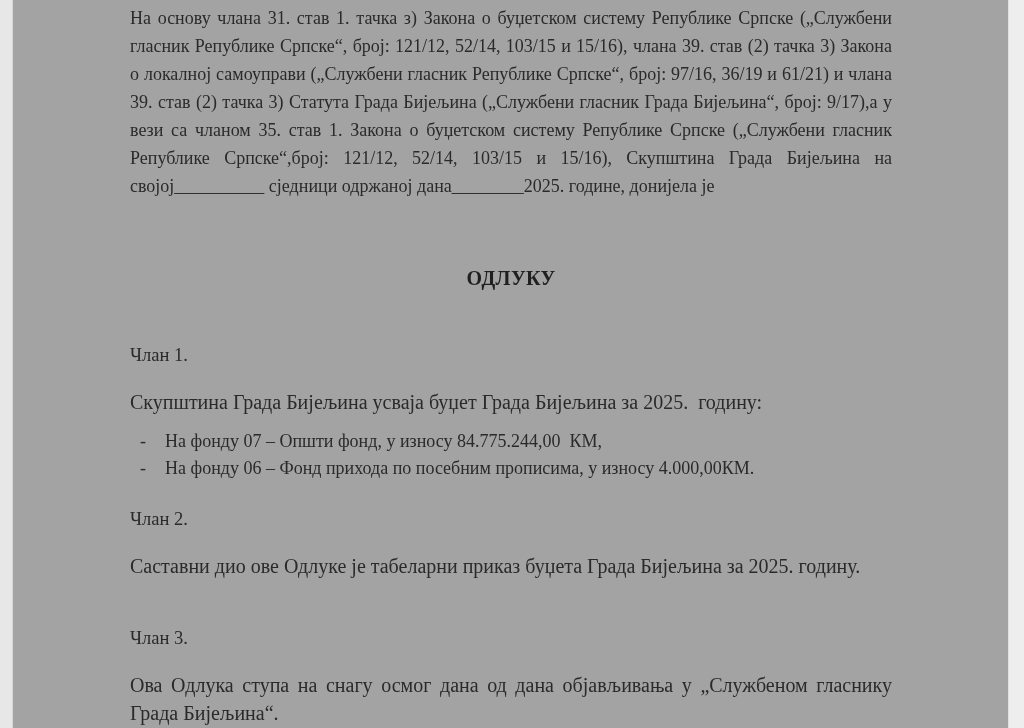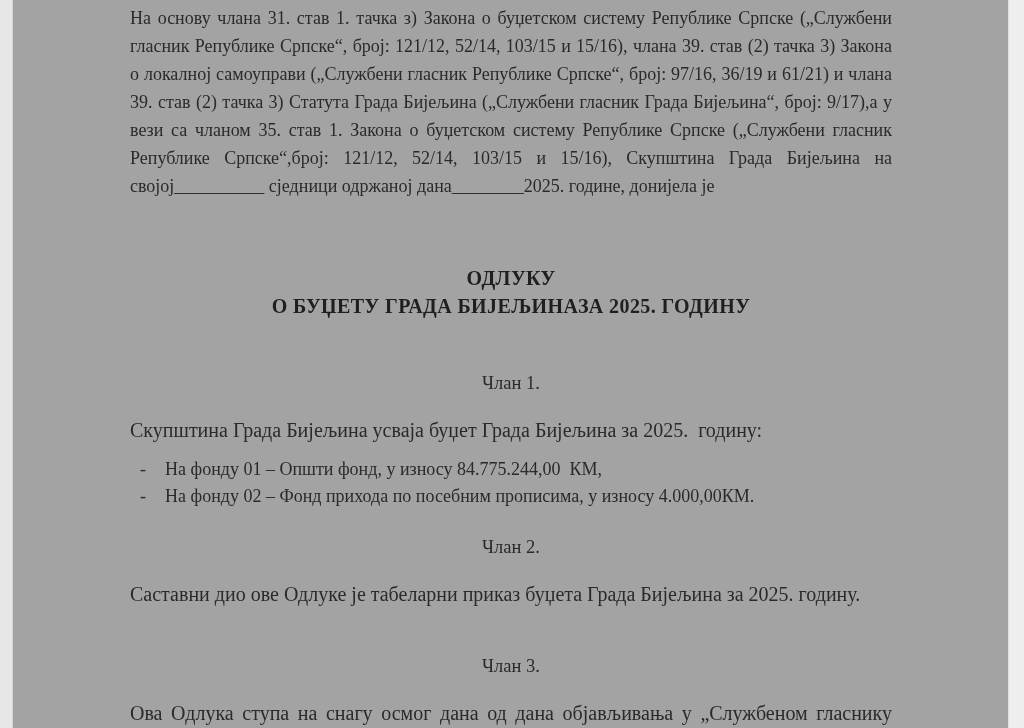--- a/index.html
+++ b/index.html
@@ -54,21 +54,20 @@
     font-size: 20px;
     font-weight: bold;
     line-height: 28px;
     letter-spacing: 0.4px;
     color: #1f1f1f;
   }
   .article-heading {
     margin: 0;
     font-size: 18.5px;
     font-weight: normal;
-    text-align: center;
     line-height: 28px;
   }
   .article .article-body {
     margin: 19px 0 0 0;
     font-size: 20px;
     line-height: 28px;
     text-align: justify;
     white-space: pre-wrap;
   }
   .a1 .article-heading { margin-top: 49px; }
@@ -99,34 +98,33 @@
 <div class="photo">
   <div class="edge left"></div>
   <div class="edge right"></div>
 
   <div class="content">
 
     <p class="preamble">На основу члана 31. став 1. тачка з) Закона о буџетском систему Републике Српске („Службени гласник Републике Српске“, број: 121/12, 52/14, 103/15 и 15/16), члана 39. став (2) тачка 3) Закона о локалној самоуправи („Службени гласник Републике Српске“, број: 97/16, 36/19 и 61/21) и члана 39. став (2) тачка 3) Статута Града Бијељина („Службени гласник Града Бијељина“, број: 9/17),а у вези са чланом 35. став 1. Закона о буџетском систему Републике Српске („Службени гласник Републике Српске“,број: 121/12, 52/14, 103/15 и 15/16), Скупштина Града Бијељина на својој__________ сједници одржаној дана________2025. године, донијела је</p>
 
     <div class="title-block">
       <div class="title-line">ОДЛУКУ</div>
-      <div class="title-line">О БУЏЕТУ ГРАДА БИЈЕЉИНАЗА 2025. ГОДИНУ</div>
     </div>
 
     <section class="article a1">
       <h2 class="article-heading">Члан 1.</h2>
       <p class="article-body">Скупштина Града Бијељина усваја буџет Града Бијељина за 2025.  годину:</p>
       <ul class="fund-list">
         <li class="fund-item">
           <span class="dash">-</span>
-          <span class="fund-text">На фонду 01 – Општи фонд, у износу 84.775.244,00  КМ,</span>
+          <span class="fund-text">На фонду 07 – Општи фонд, у износу 84.775.244,00  КМ,</span>
         </li>
         <li class="fund-item">
           <span class="dash">-</span>
-          <span class="fund-text">На фонду 02 – Фонд прихода по посебним прописима, у износу 4.000,00КМ.</span>
+          <span class="fund-text">На фонду 06 – Фонд прихода по посебним прописима, у износу 4.000,00КМ.</span>
         </li>
       </ul>
     </section>
 
     <section class="article a2">
       <h2 class="article-heading">Члан 2.</h2>
       <p class="article-body">Саставни дио ове Одлуке је табеларни приказ буџета Града Бијељина за 2025. годину.</p>
     </section>
 
     <section class="article a3">

